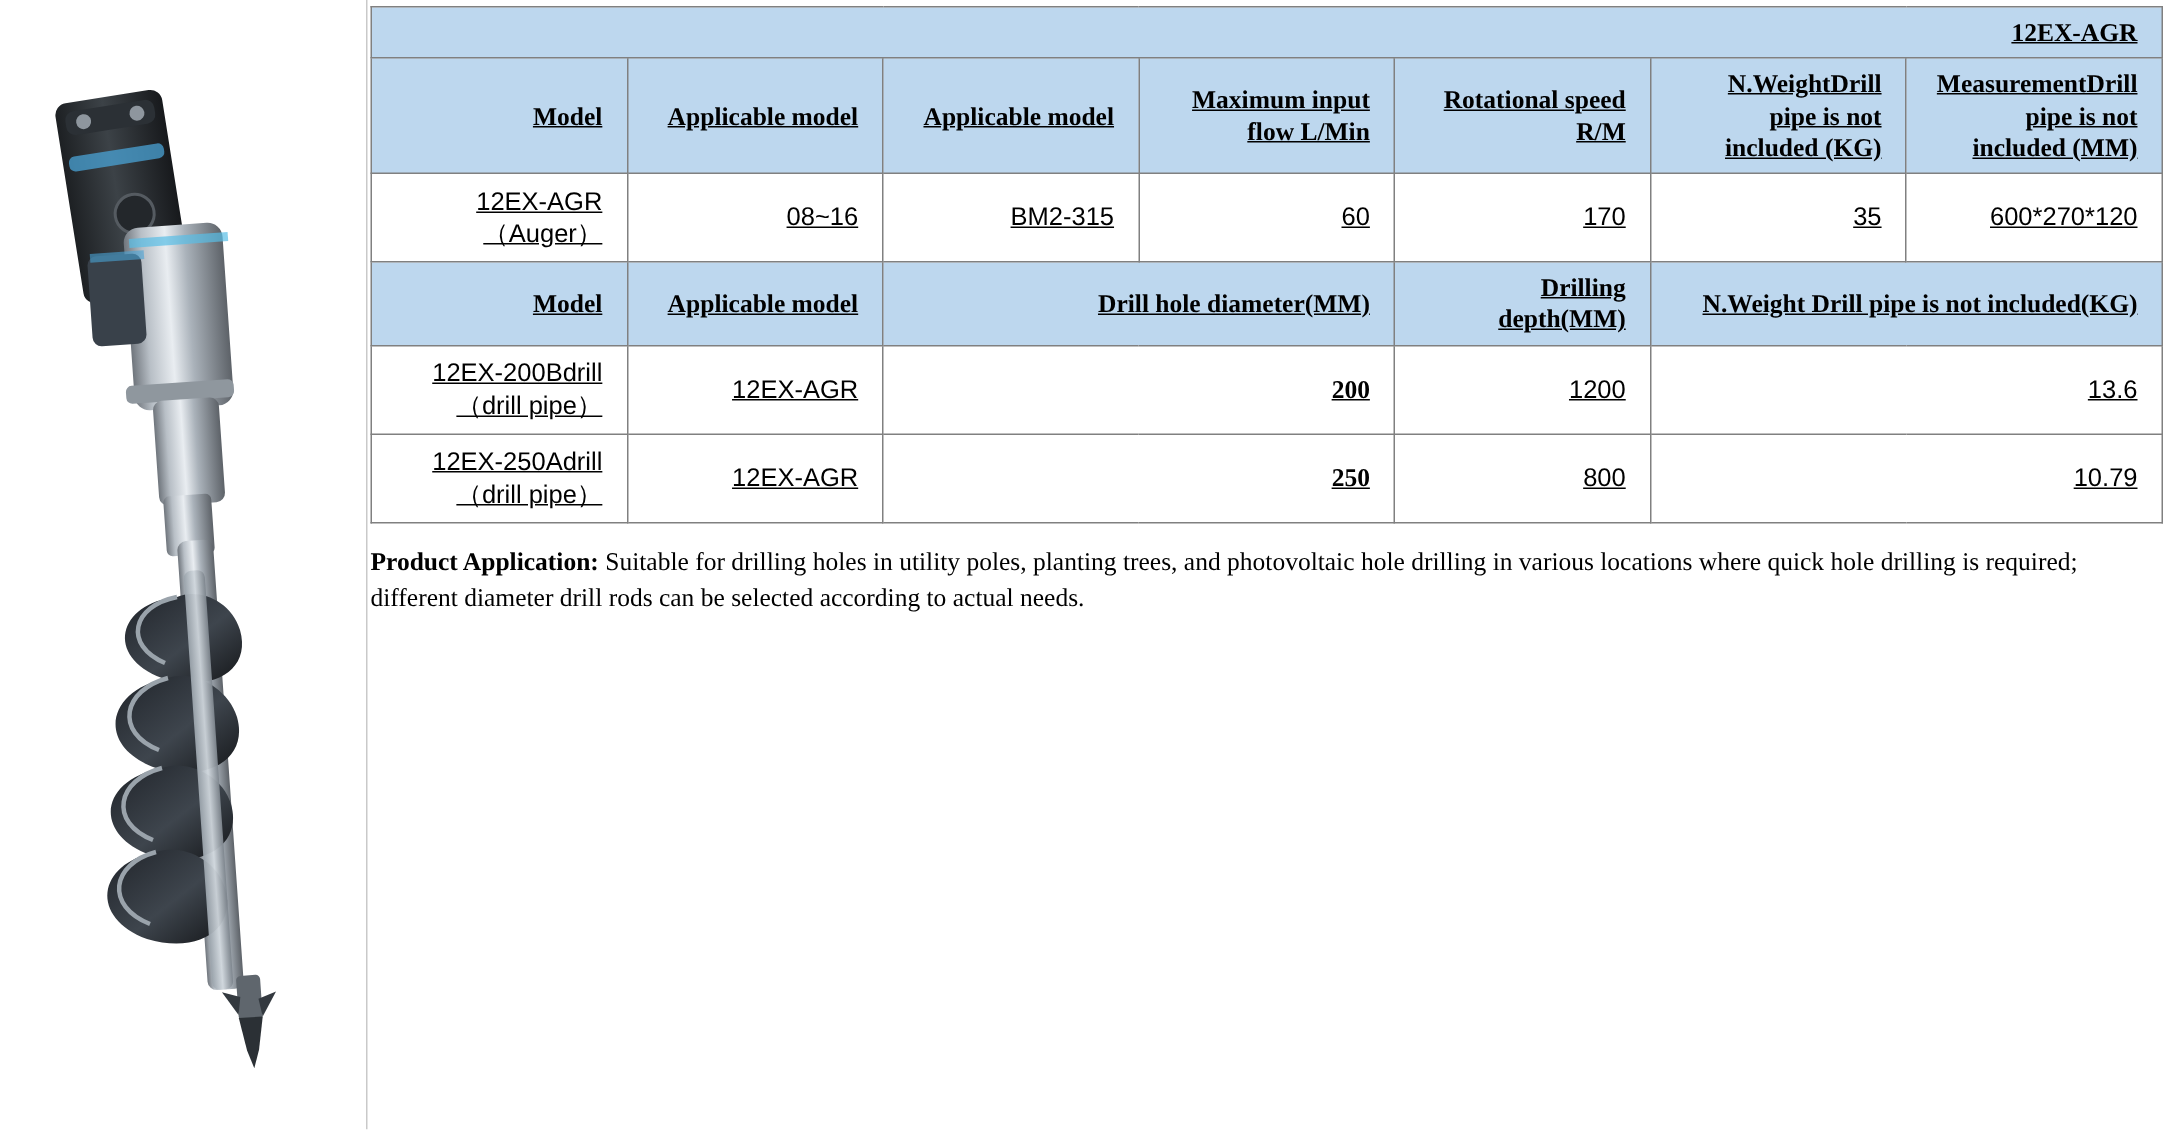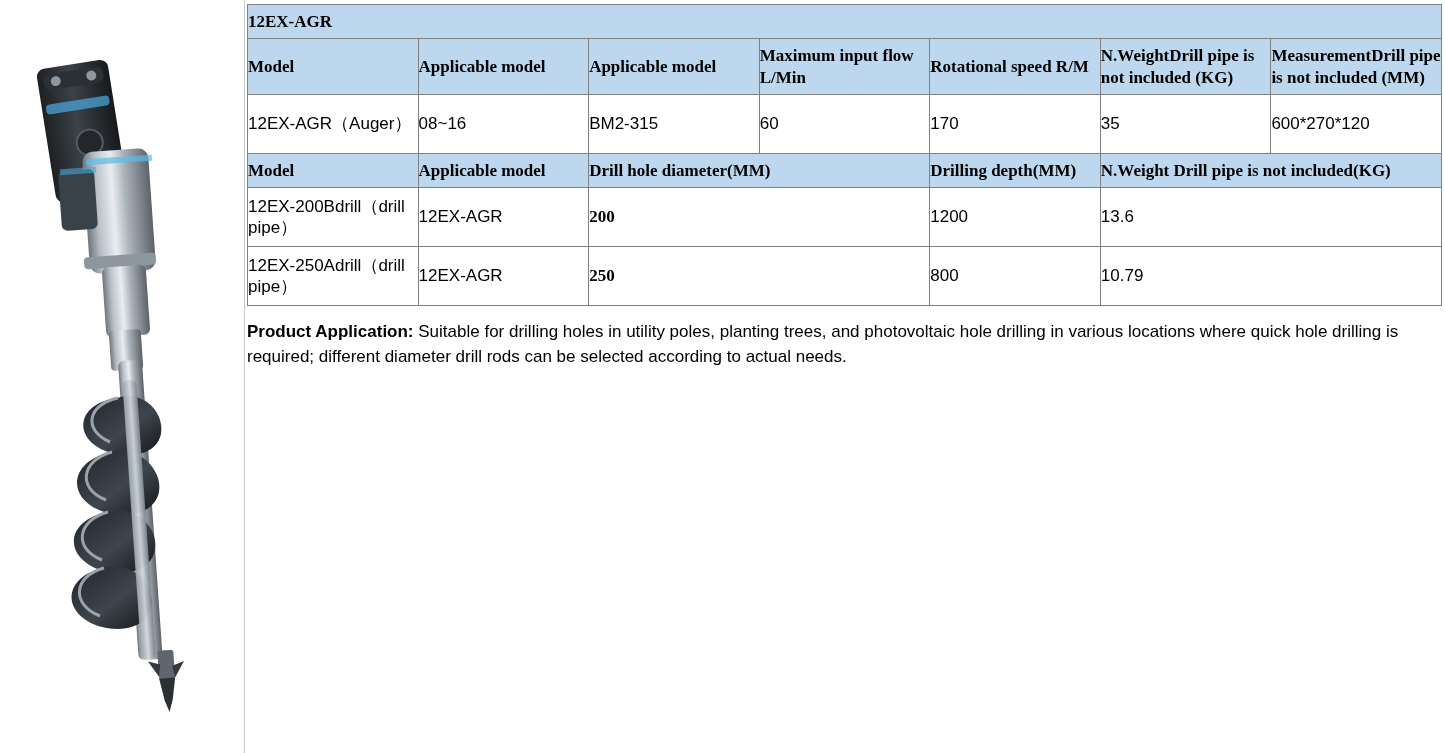--- a/index.html
+++ b/index.html
@@ -47,25 +47,26 @@
   }
 
   table.spec {
     border-collapse: collapse;
     width: 1195px;
     table-layout: fixed;
     font-family: "Liberation Serif", serif;
   }
   table.spec td, table.spec th {
     border: 1px solid #808080;
-    padding: 6px 0;
-    text-align: left;
+    padding: 6px 16px;
+    text-align: right;
     vertical-align: middle;
     font-size: 17px;
     line-height: 1.25;
+    text-decoration: underline;
   }
   .hdr {
     background: #bdd7ee;
     font-weight: bold;
     font-family: "Liberation Serif", serif;
   }
   .title-row td {
     background: #bdd7ee;
     font-weight: bold;
     font-size: 17px;
@@ -90,21 +91,21 @@
   }
   .hdr-small {
     font-size: 16px;
   }
 
   .app-note {
     margin-top: 14px;
     width: 1190px;
     font-size: 17px;
     line-height: 1.45;
-    font-family: Liberation Sans, sans-serif;
+    font-family: Liberation Serif, serif;
   }
   .app-note b {
     font-weight: bold;
   }
 </style>
 </head>
 <body>
 
 <div class="page">
 

